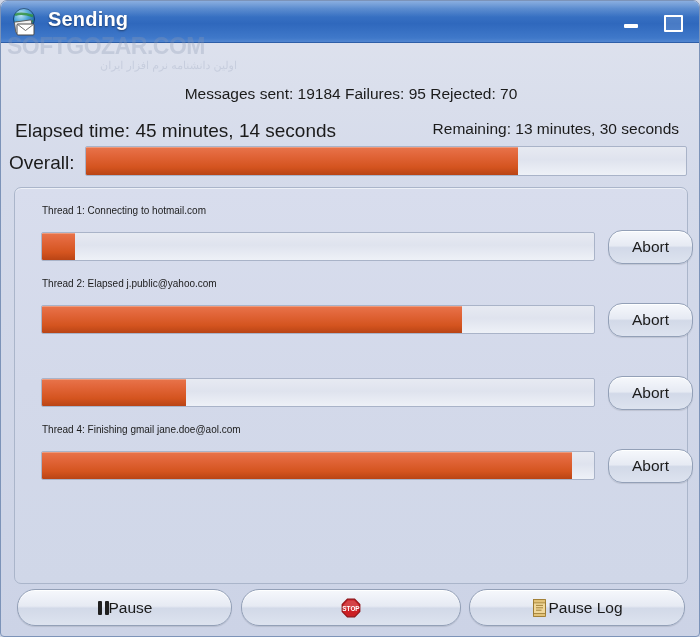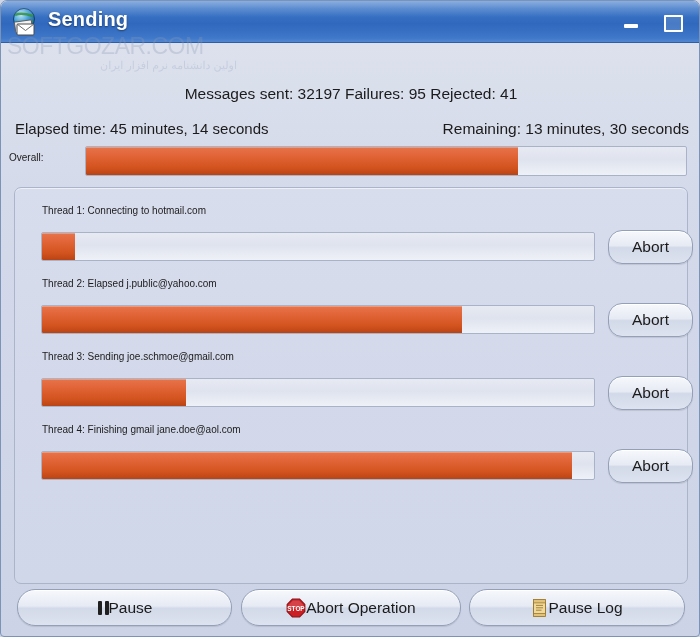--- a/index.html
+++ b/index.html
@@ -78,21 +78,21 @@
 
   
   #watermark {
     position: absolute; left: 6px; top: 33px;
     width: 230px; height: 44px;
     pointer-events: none;
     opacity: .30;
   }
   #wm-main {
     font-size: 23px;
-    font-weight: normal;
+    font-weight: bold;
     letter-spacing: -0.5px;
     color: #8d99b3;
     line-height: 24px;
     white-space: nowrap;
   }
   #wm-sub {
     font-size: 11px;
     color: #98a3bb;
     text-align: right;
     direction: rtl;
@@ -110,29 +110,29 @@
   }
   #status-line-2 {
     position: absolute; left: 0; top: 84px; width: 700px;
     text-align: center;
     font-size: 15.5px;
     color: #1b1b1b;
     white-space: nowrap;
   }
   #elapsed {
     position: absolute; left: 14px; top: 119px;
-    font-size: 15px; color: #1b1b1b; white-space: nowrap;
+    font-size: 19px; color: #1b1b1b; white-space: nowrap;
   }
   #remaining {
-    position: absolute; right: 10px; top: 119px;
+    position: absolute; right: 20px; top: 119px;
     font-size: 15.5px; color: #1b1b1b; white-space: nowrap;
   }
   #overall-label {
     position: absolute; left: 8px; top: 151px;
-    font-size: 10px; color: #1b1b1b; white-space: nowrap;
+    font-size: 19px; color: #1b1b1b; white-space: nowrap;
   }
 
   
   .pbar {
     position: absolute;
     box-sizing: border-box;
     background: linear-gradient(180deg,#e7eaf2 0%, #dfe3ee 45%, #eef1f7 100%);
     border: 1px solid #a9b3c8;
     border-radius: 2px;
     overflow: hidden;
@@ -260,21 +260,21 @@
     <div class="win-btn" id="btn-max">
       <span class="glyph-max"></span>
     </div>
   </div>
 
   <div id="watermark">
     <div id="wm-main">SOFTGOZAR.COM</div>
     <div id="wm-sub">اولین دانشنامه نرم افزار ایران</div>
   </div>
 
-  <div id="status-line-2">Messages sent: 32197  Failures: 95  Rejected: 41</div>
+  <div id="status-line-2">Messages sent: 19184  Failures: 95  Rejected: 70</div>
   <div id="elapsed">Elapsed time: 45 minutes, 14 seconds</div>
   <div id="remaining">Remaining: 13 minutes, 30 seconds</div>
   <div id="overall-label">Overall:</div>
 
   <div class="pbar" id="overall-bar">
     <div class="fill" style="width: 72%;"></div>
   </div>
 
   <div id="threads-group">
       <div class="thread-label" style="top: 17px;">Thread 1:  Connecting to hotmail.com</div>
@@ -284,21 +284,20 @@
       <div class="btn btn-abort-thread" style="top: 42px;">
         <span class="btn-label">Abort</span>
       </div>
       <div class="thread-label" style="top: 90px;">Thread 2:  Elapsed j.public@yahoo.com</div>
       <div class="pbar thread-bar" style="top: 117px;">
         <div class="fill" style="width: 76%;"></div>
       </div>
       <div class="btn btn-abort-thread" style="top: 115px;">
         <span class="btn-label">Abort</span>
       </div>
-      <div class="thread-label" style="top: 163px;">Thread 3:  Sending joe.schmoe@gmail.com</div>
       <div class="pbar thread-bar" style="top: 190px;">
         <div class="fill" style="width: 26%;"></div>
       </div>
       <div class="btn btn-abort-thread" style="top: 188px;">
         <span class="btn-label">Abort</span>
       </div>
       <div class="thread-label" style="top: 236px;">Thread 4:  Finishing gmail jane.doe@aol.com</div>
       <div class="pbar thread-bar" style="top: 263px;">
         <div class="fill" style="width: 96%;"></div>
       </div>
@@ -313,21 +312,20 @@
   </div>
 
   <div class="btn btn-bottom" id="btn-abort-op">
     <span class="icon-stop">
       <svg width="20" height="20" viewBox="0 0 20 20">
         <polygon points="6.4,1.2 13.6,1.2 18.8,6.4 18.8,13.6 13.6,18.8 6.4,18.8 1.2,13.6 1.2,6.4" fill="#cc1f24" stroke="#8e1014" stroke-width="1.2"></polygon>
         <polygon points="6.9,2.6 13.1,2.6 17.4,6.9 17.4,11 3,11 2.6,6.9" fill="#ffffff" opacity=".16"></polygon>
         <text x="10" y="13.2" font-family="Liberation Sans, sans-serif" font-size="6.4" font-weight="bold" fill="#ffffff" text-anchor="middle">STOP</text>
       </svg>
     </span>
-    <span class="btn-label">Abort Operation</span>
   </div>
 
   <div class="btn btn-bottom" id="btn-view-log">
     <span class="icon-scroll">
       <svg width="17" height="20" viewBox="0 0 17 20">
         <rect x="2.5" y="1.5" width="12" height="17" rx="1.2" fill="#f0d79a" stroke="#9c7a31" stroke-width="1"></rect>
         <rect x="2.5" y="1.5" width="12" height="3.4" fill="#e2c278" stroke="#9c7a31" stroke-width=".8"></rect>
         <rect x="2.5" y="15.4" width="12" height="3.1" fill="#e2c278" stroke="#9c7a31" stroke-width=".8"></rect>
         <line x1="5" y1="7.4" x2="12" y2="7.4" stroke="#9c7a31" stroke-width=".9"></line>
         <line x1="5" y1="9.8" x2="12" y2="9.8" stroke="#9c7a31" stroke-width=".9"></line>

